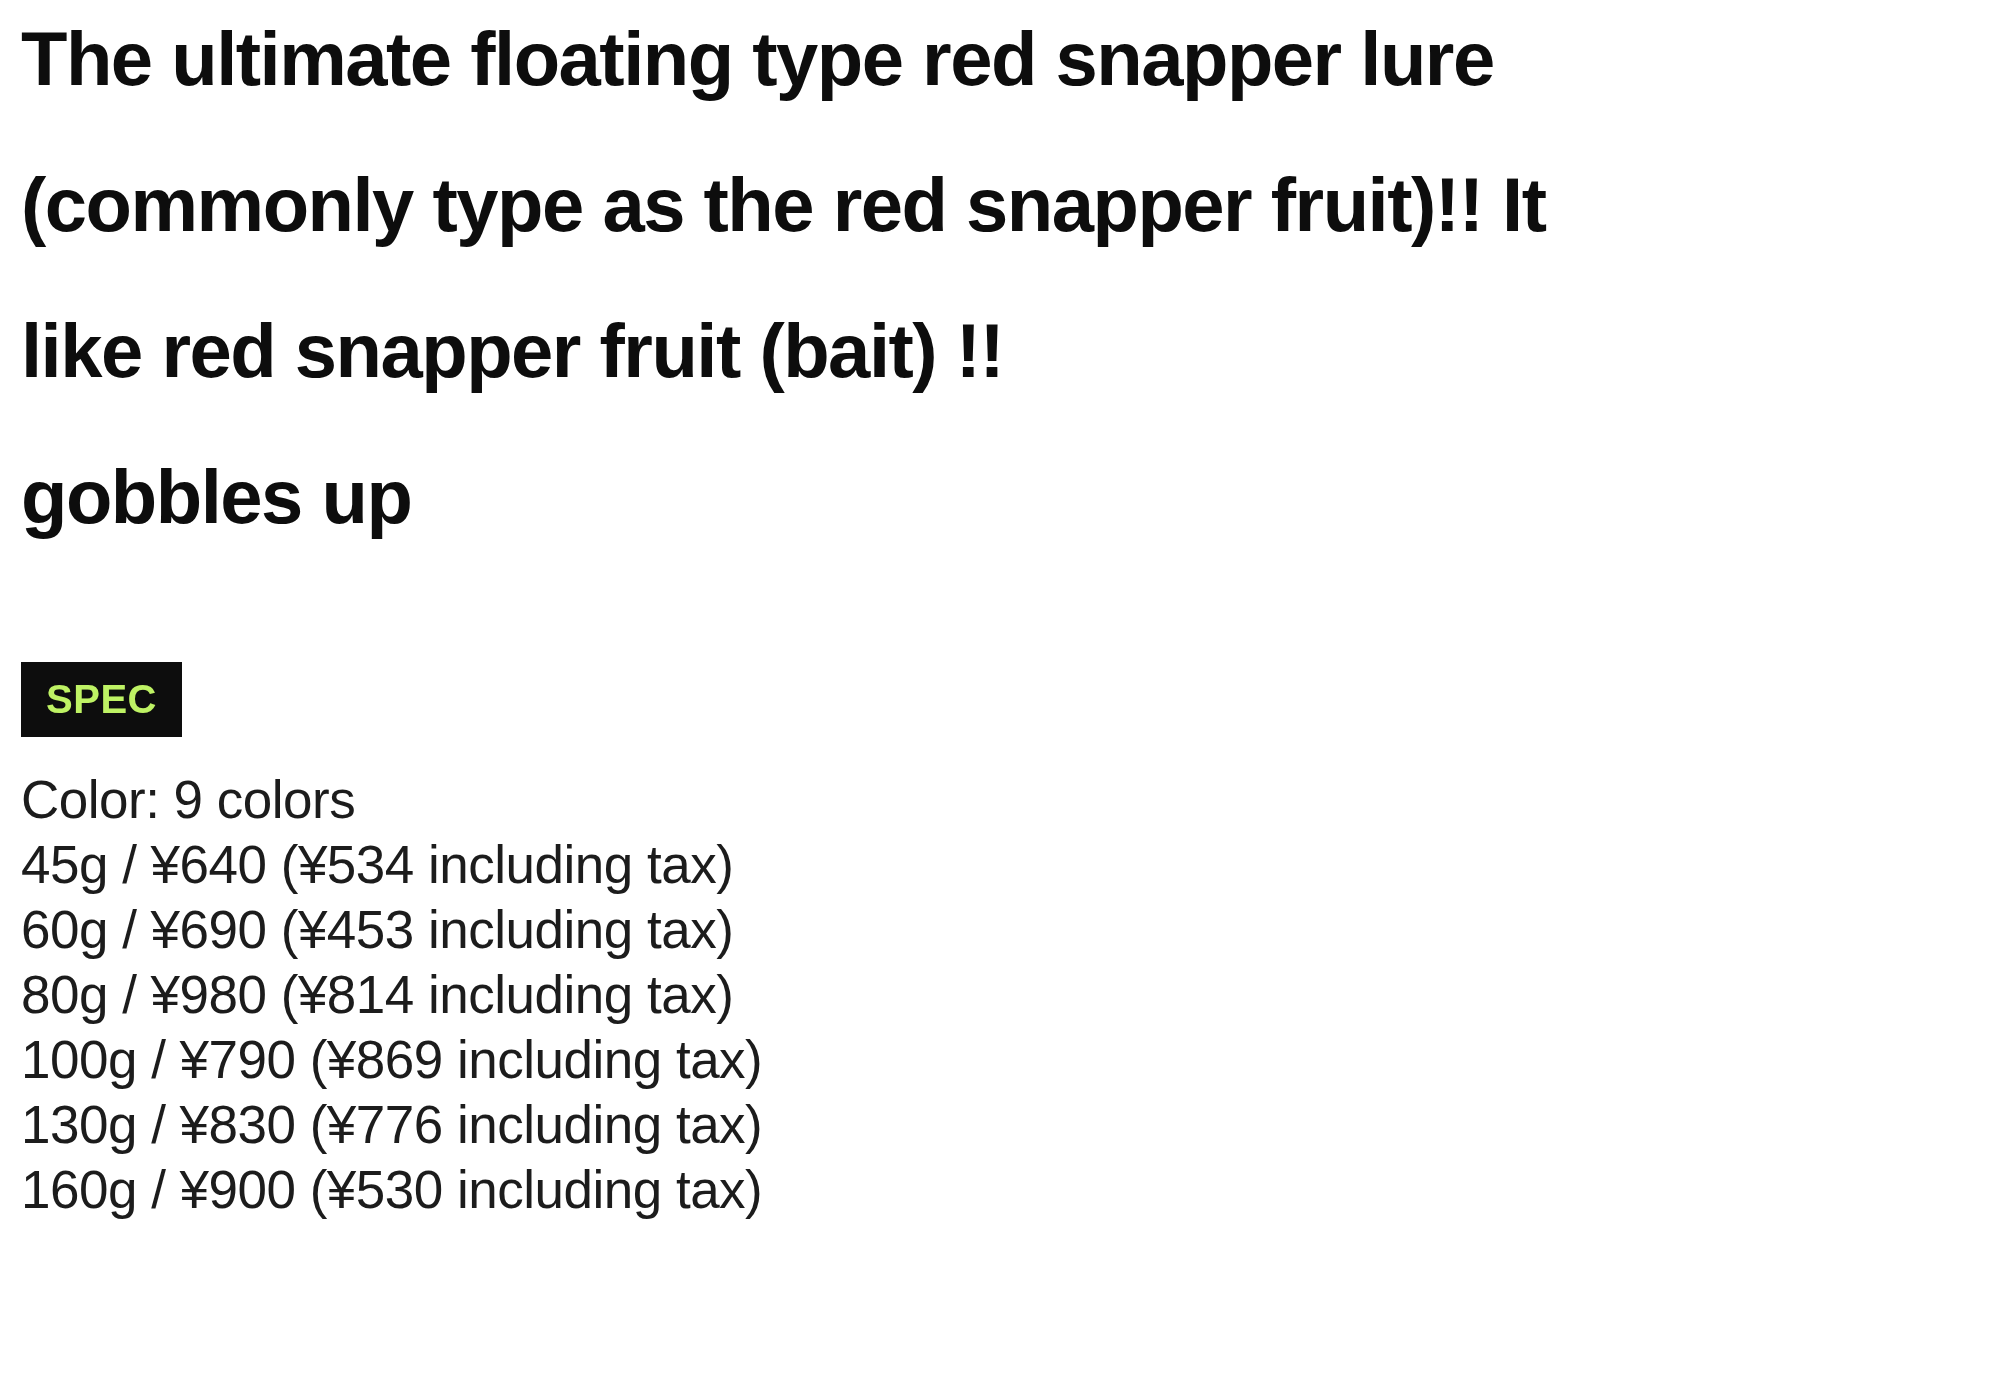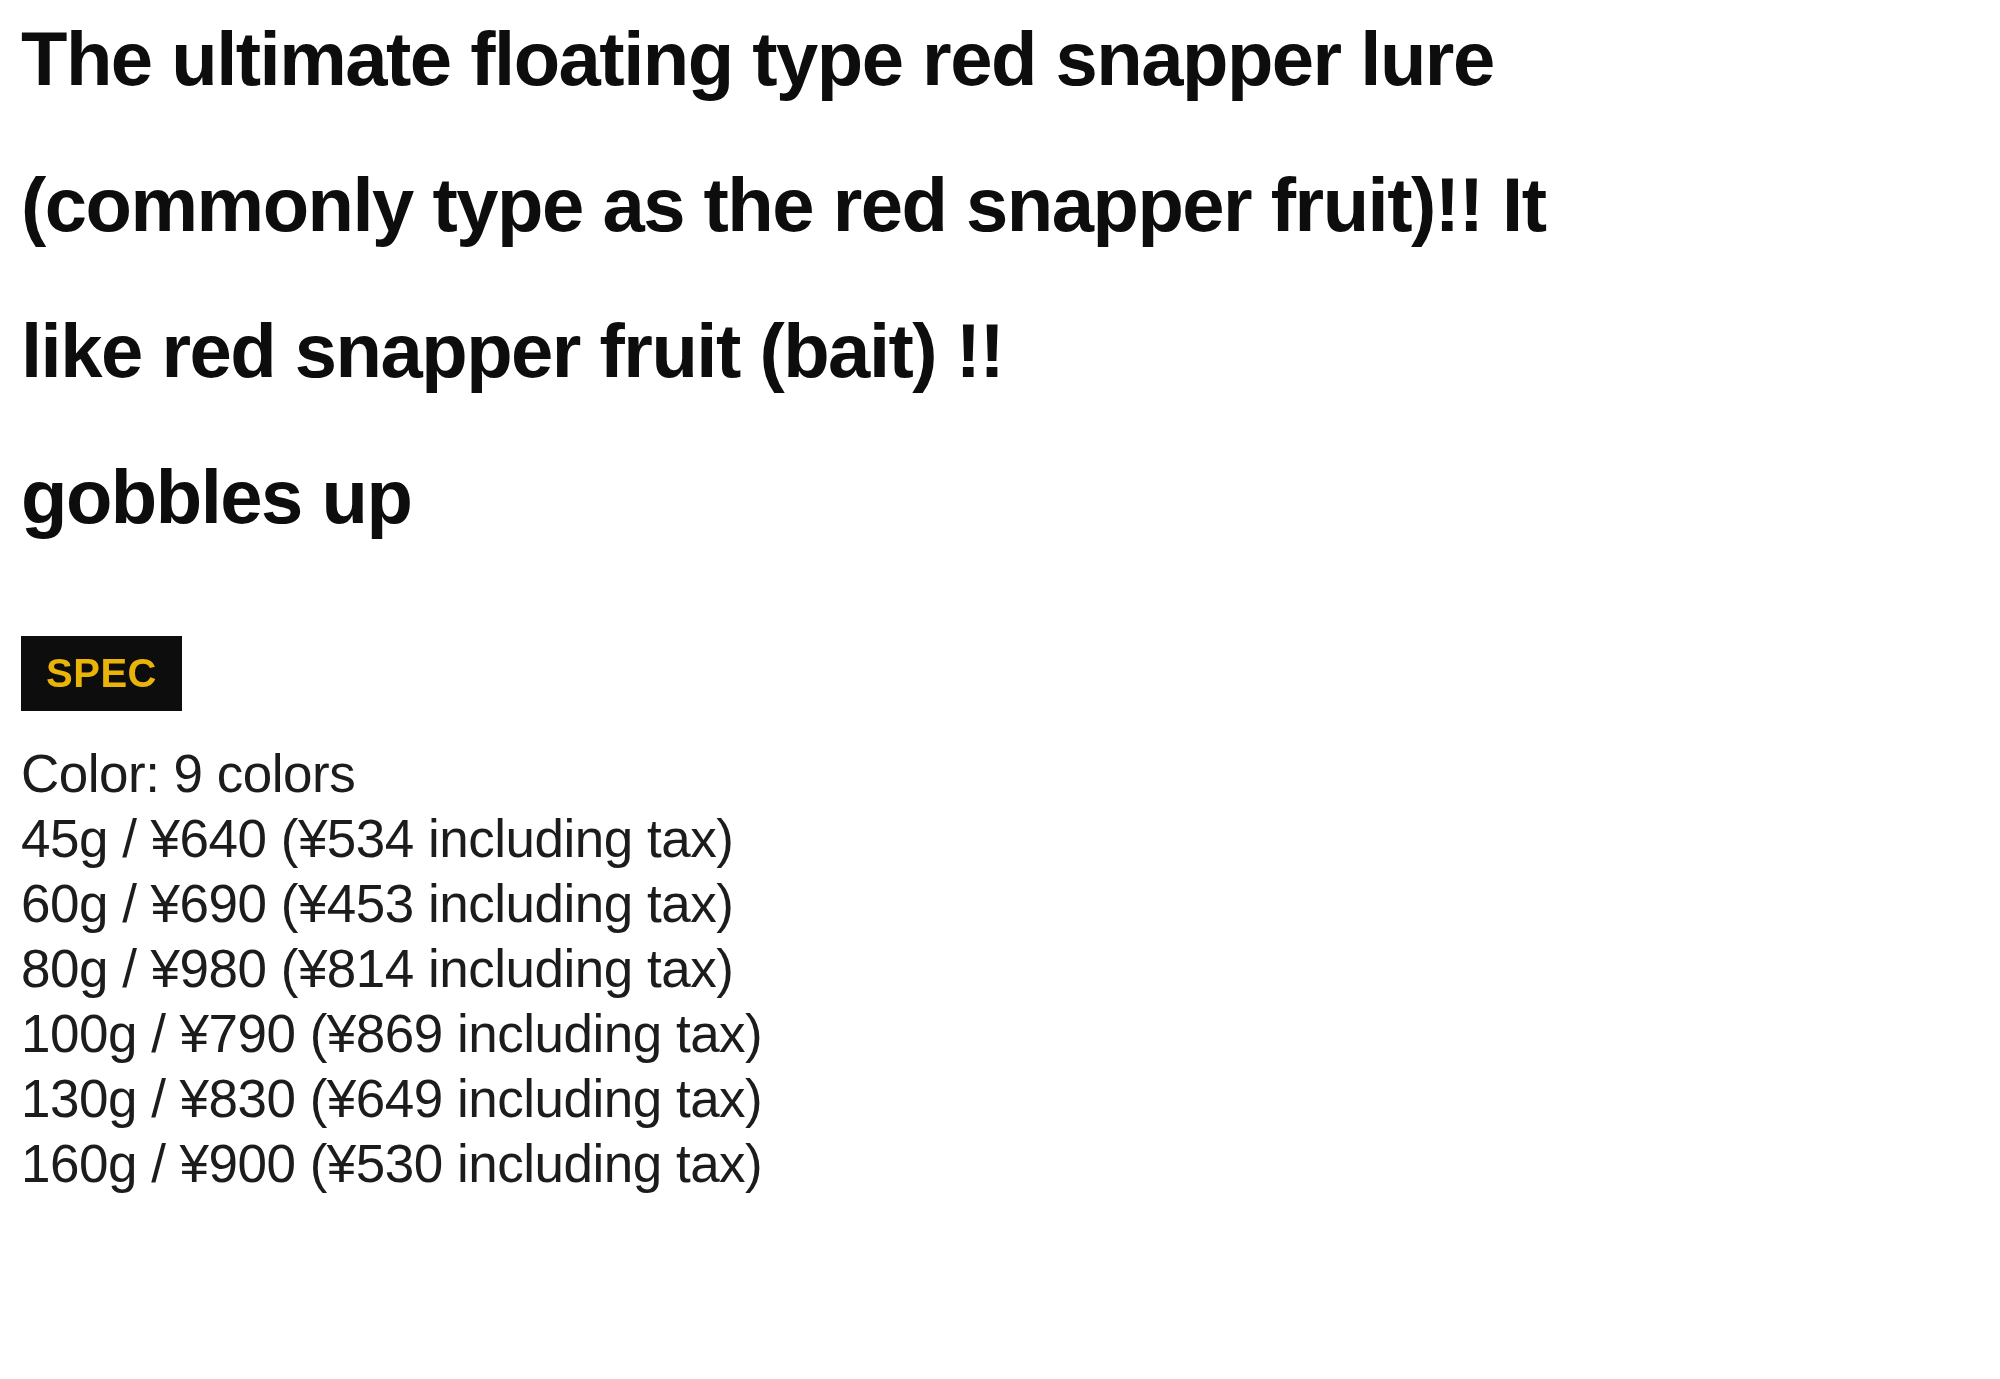--- a/index.html
+++ b/index.html
@@ -23,25 +23,25 @@
     font-weight: 700;
     line-height: 146px;
     letter-spacing: -1.5px;
     color: #0d0d0d;
     white-space: nowrap;
   }
   .headline .hl-line {
     height: 146px;
   }
   .spec-badge {
-    margin-top: 66px;
+    margin-top: 92px;
     width: 161px;
     height: 75px;
     background: #0d0d0d;
-    color: #eab308;
+    color: #bef264;
     display: flex;
     align-items: center;
     justify-content: center;
     font-size: 40px;
     font-weight: 700;
     letter-spacing: 0.5px;
   }
   .spec-list {
     margin-top: 30px;
     font-size: 53px;
@@ -70,17 +70,17 @@
   <div class="spec-badge">
     <span>SPEC</span>
   </div>
 
   <div class="spec-list">
     <div class="spec-line">Color: 9 colors</div>
     <div class="spec-line">45g / ¥640 (¥534 including tax)</div>
     <div class="spec-line">60g / ¥690 (¥453 including tax)</div>
     <div class="spec-line">80g / ¥980 (¥814 including tax)</div>
     <div class="spec-line">100g / ¥790 (¥869 including tax)</div>
-    <div class="spec-line">130g / ¥830 (¥649 including tax)</div>
+    <div class="spec-line">130g / ¥830 (¥776 including tax)</div>
     <div class="spec-line">160g / ¥900 (¥530 including tax)</div>
   </div>
 
 </div>
 
 </body></html>

